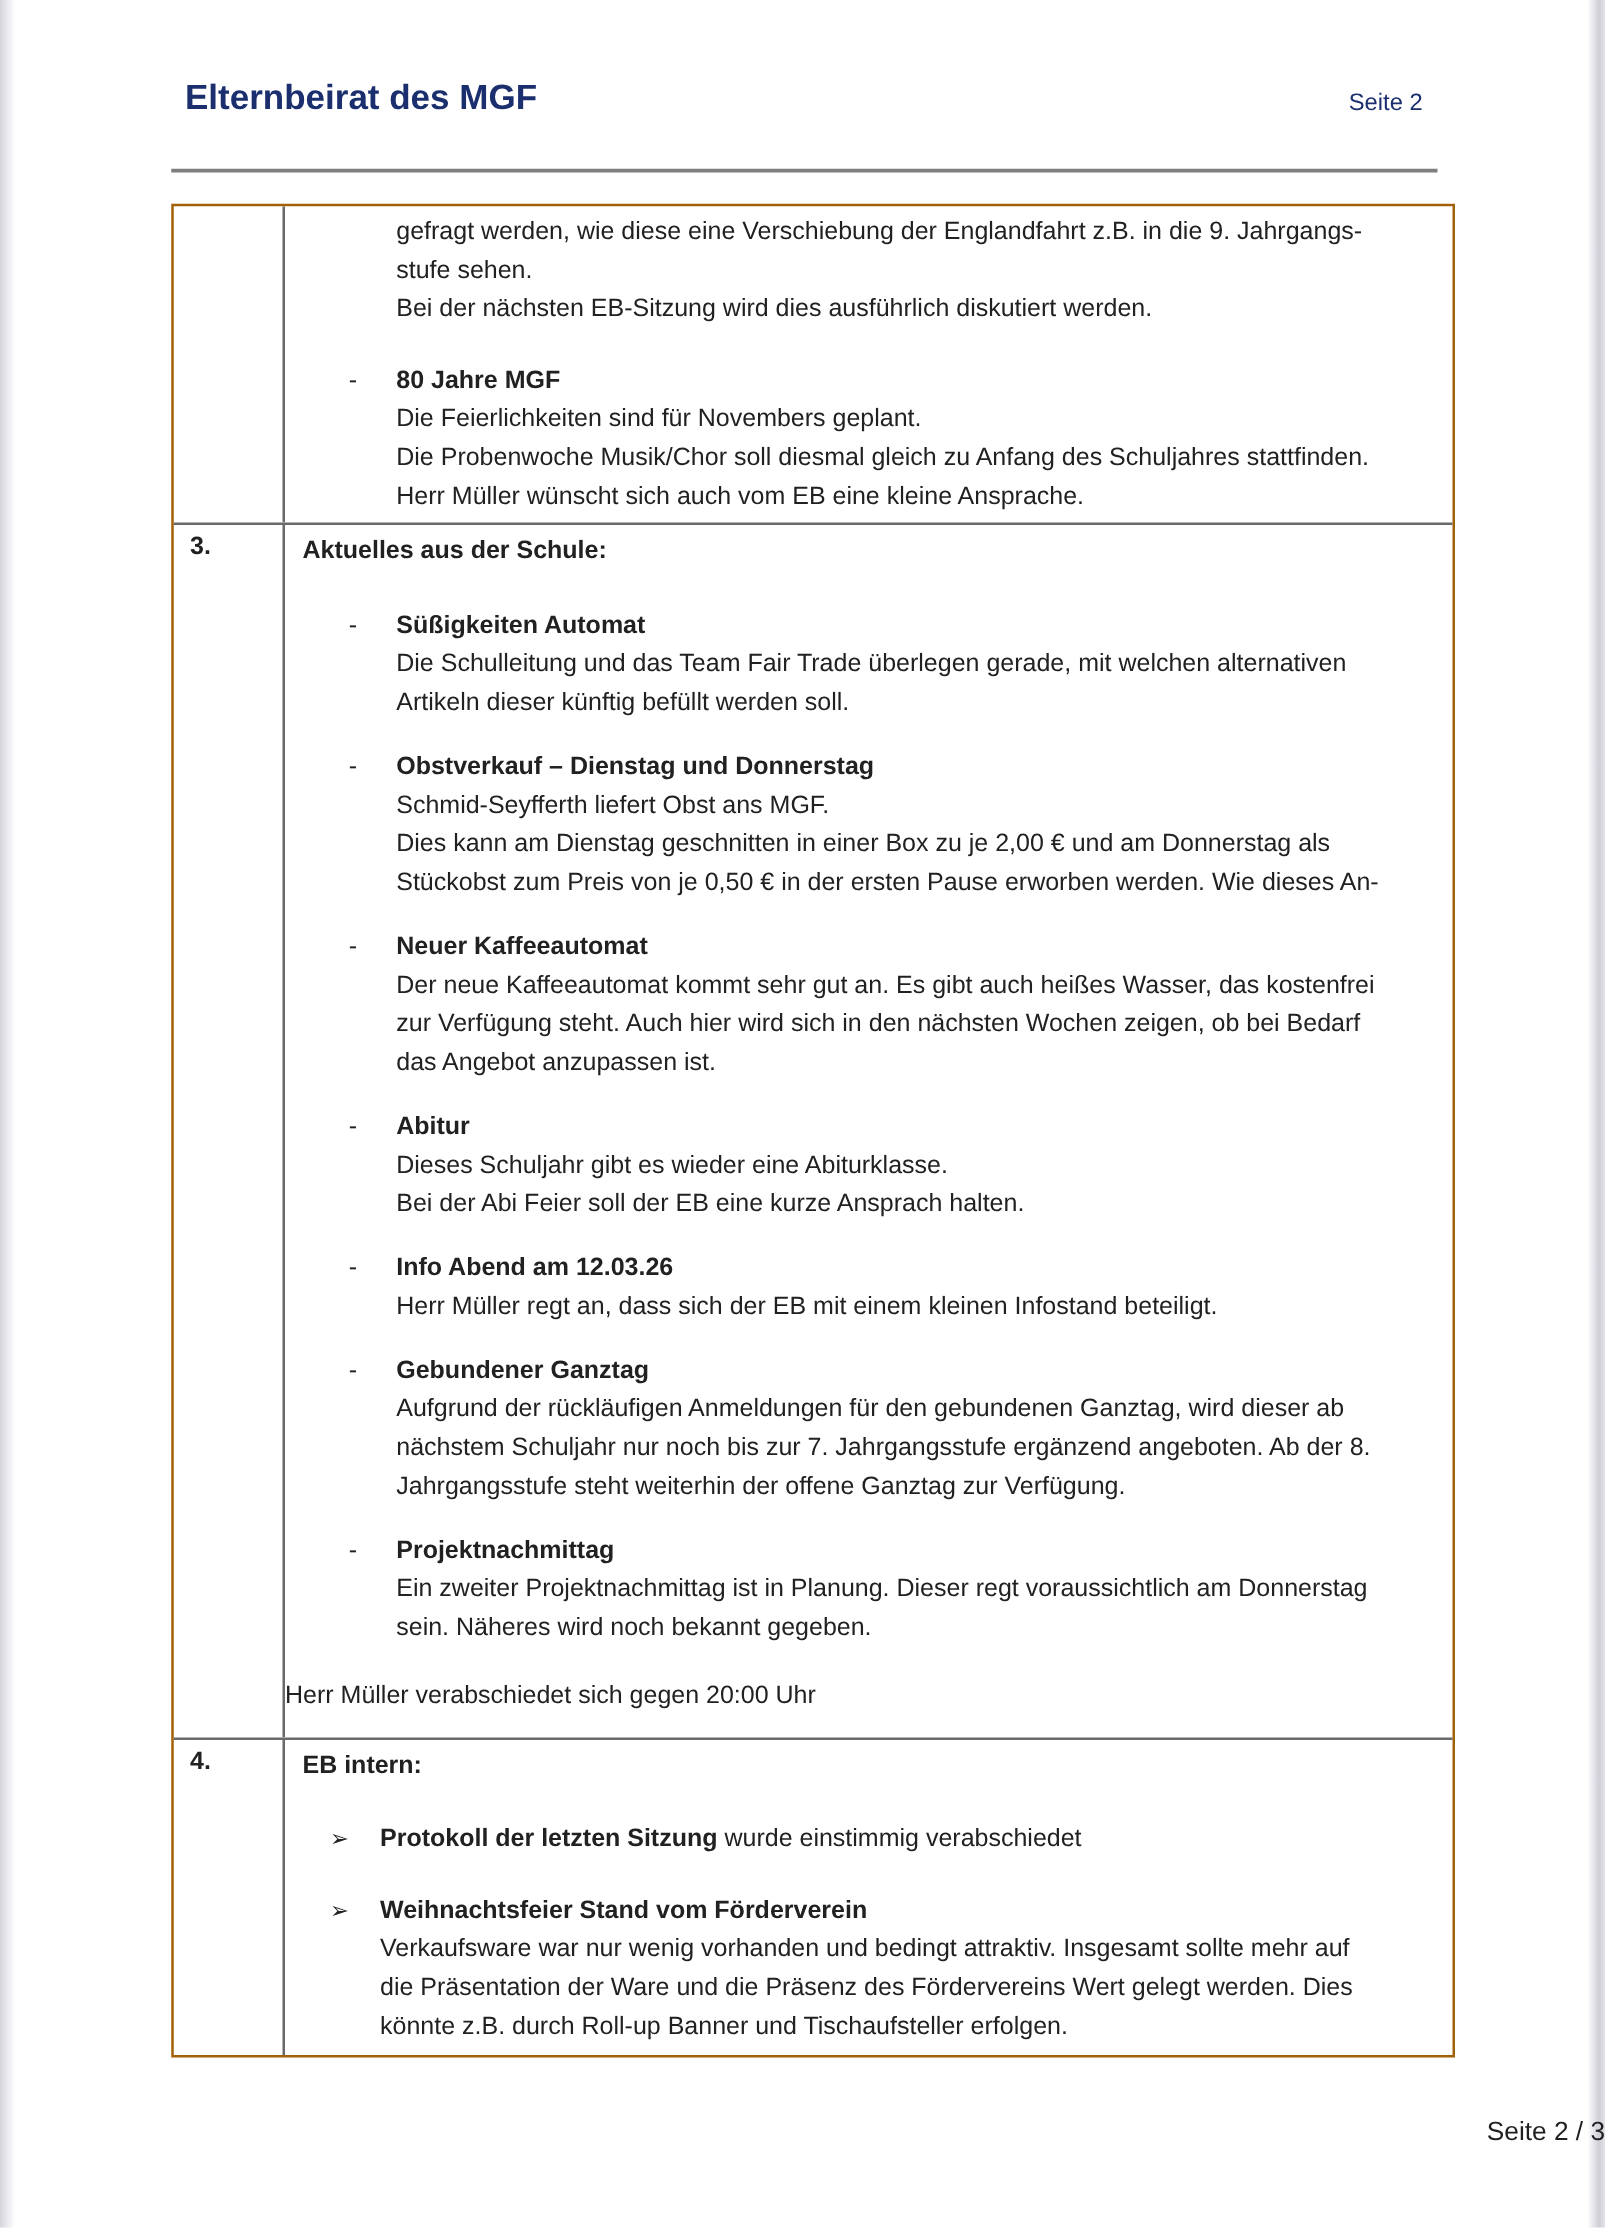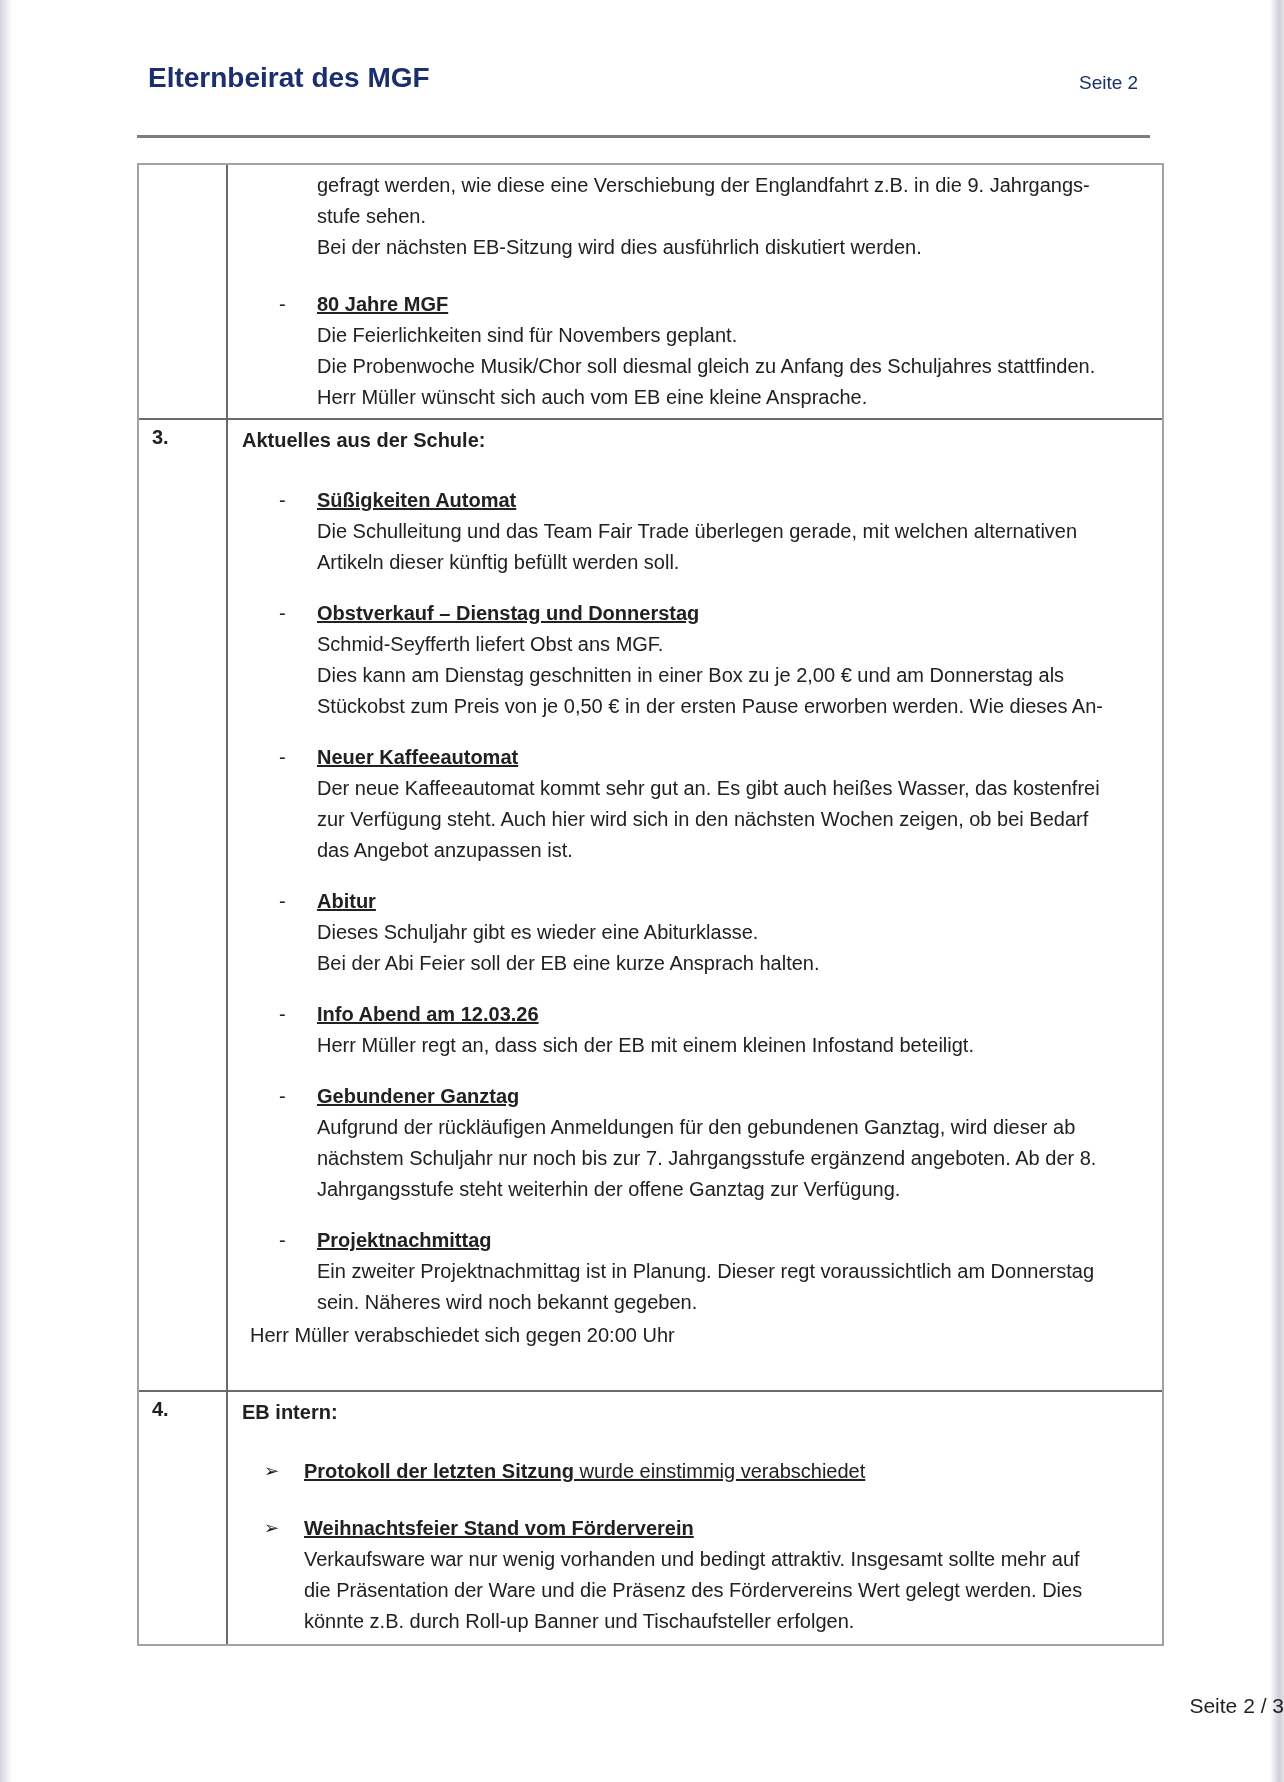--- a/index.html
+++ b/index.html
@@ -26,44 +26,44 @@
   .page-num-top {
     position:absolute; top:72px; left:1079px; width:60px;
     font-size:19px; color:#1b2f6e;
   }
   .header-rule {
     position:absolute; left:137px; top:135px; width:1013px; height:3px;
     background:#7e7e7e;
   }
   .doc-table {
     position:absolute; left:137px; top:163px; width:1027px;
-    border:2px solid #a3a3a3; box-sizing:border-box; background:#ffffff;
+    border:2px solid #a16207; box-sizing:border-box; background:#ffffff;
   }
   .trow { display:flex; box-sizing:border-box; overflow:hidden; }
   .trow + .trow { border-top:2px solid #6a6a6a; }
   .cell-num {
     flex:0 0 89px; width:89px; box-sizing:border-box;
     border-right:2px solid #6a6a6a;
     padding:6px 0 0 13px;
     font-size:20px; font-weight:bold;
   }
   .cell-content {
     flex:1; padding:5px 18px 0 0;
     font-size:20px; line-height:31px;
   }
   .row-heading { padding-left:14px; font-weight:bold; }
   .cont-para { padding-left:89px; }
   .item { position:relative; padding-left:89px; margin-top:26px; }
   .row-3 .item { margin-top:20px; }
   .item .marker { position:absolute; left:51px; top:0; }
   .row-4 .item { padding-left:76px; }
   .row-4 .item .marker { left:36px; font-size:18px; }
-  .item-title { font-weight:bold;text-decoration:underline; }
+  .item-title { font-weight:bold; }
   .item-title .suffix { font-weight:normal; }
-  .closing-line { padding-left:22px; margin-top:2px; }
+  .closing-line { padding-left:0; margin-top:23px; }
   .doc-footer {
     position:absolute; left:0; top:1694px; width:1284px;
     text-align:right; font-size:21px; color:#1f1f1f;
   }
 </style>
 </head>
 <body>
 
 <div class="edge-left"></div>
 <div class="edge-right"></div>

